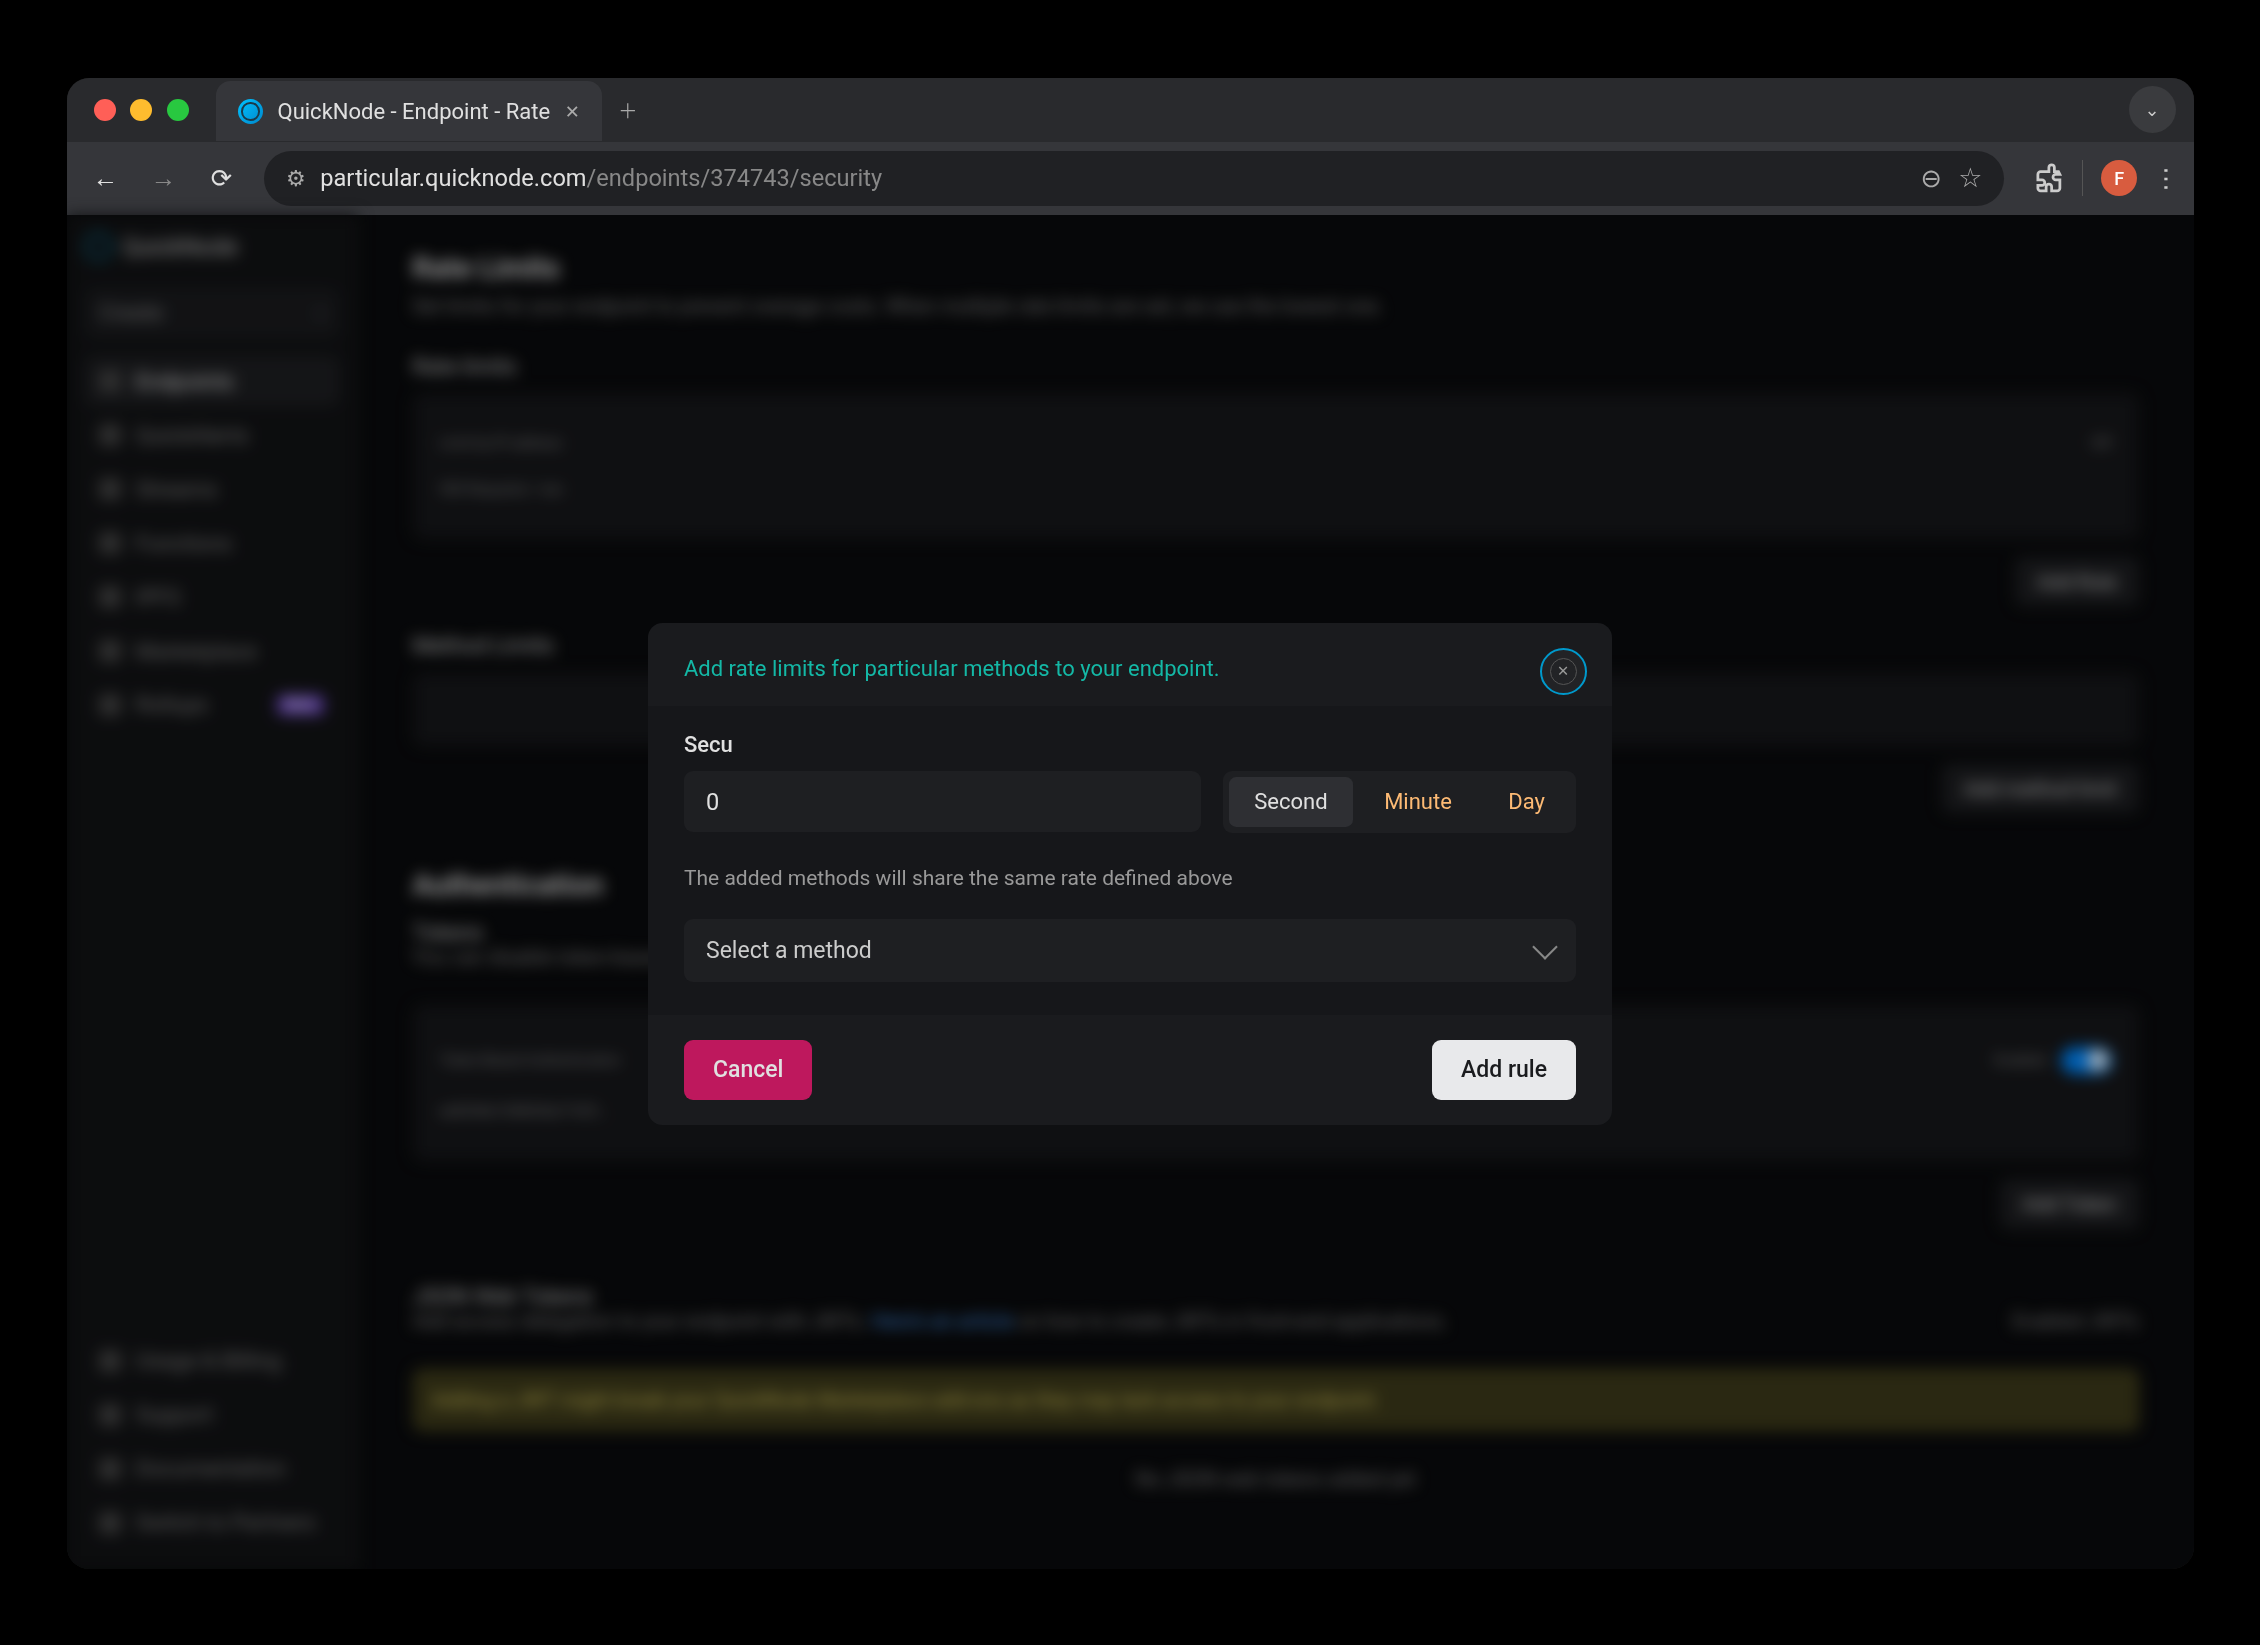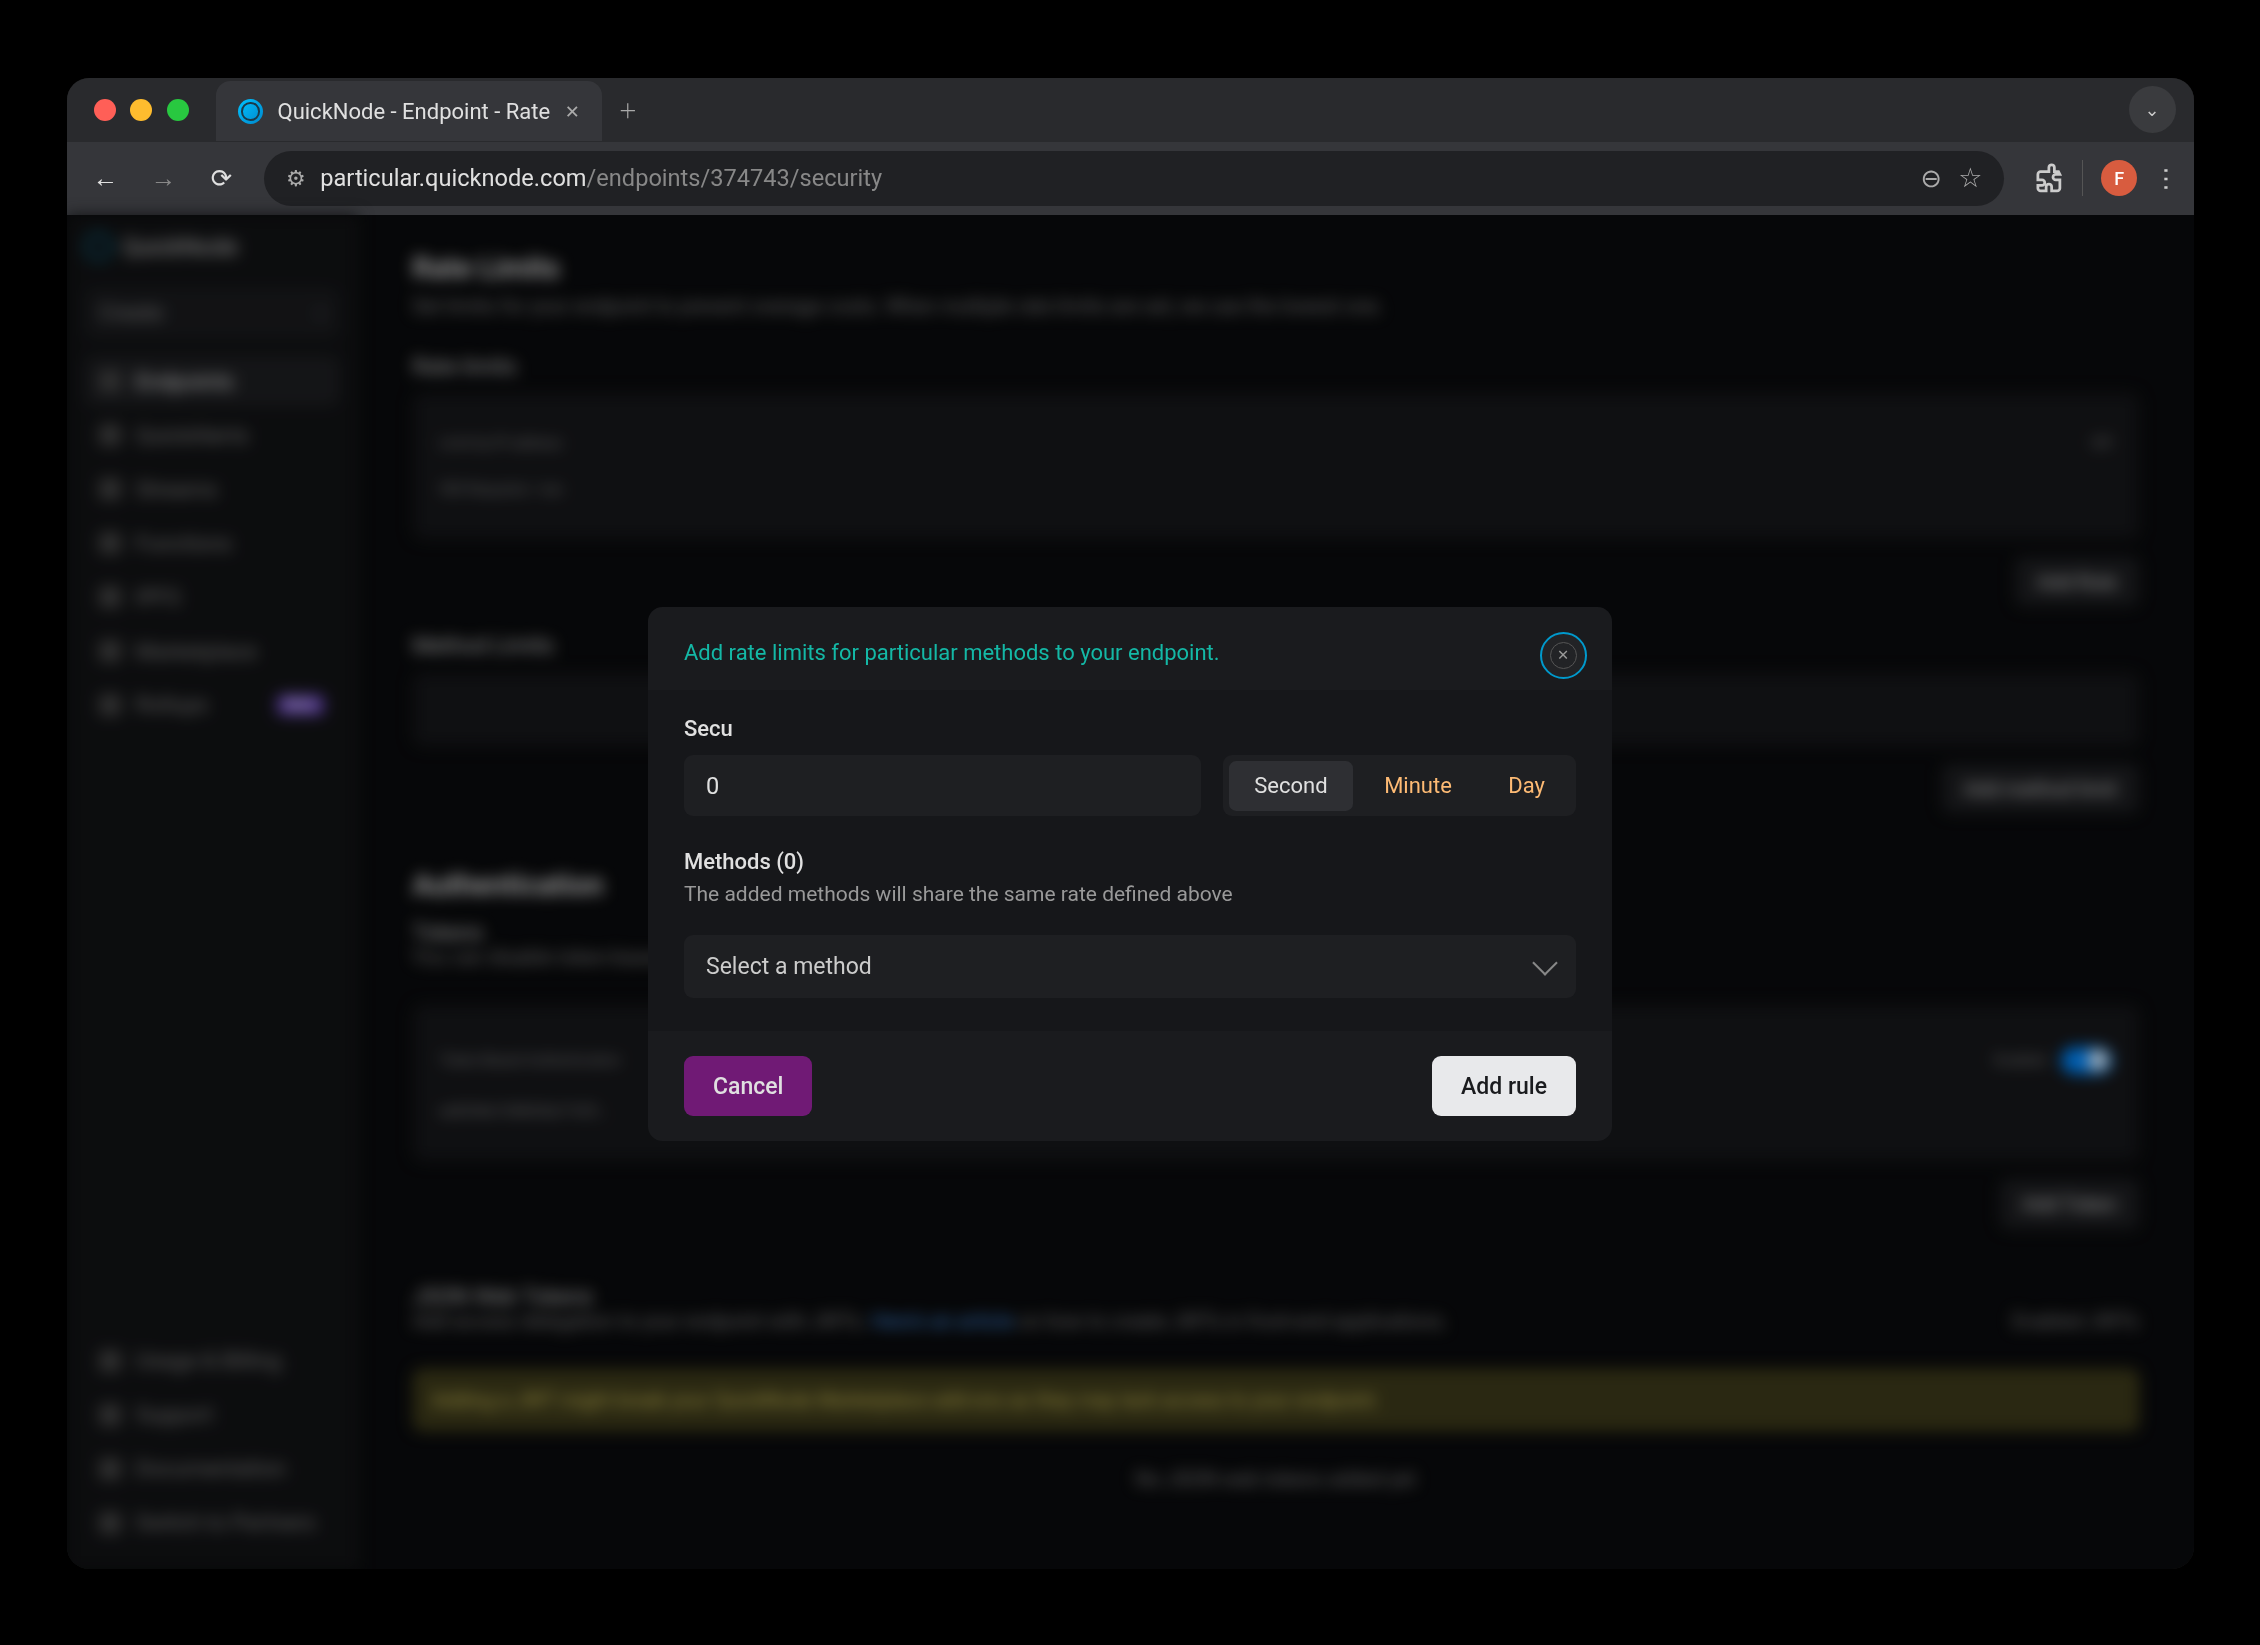--- a/index.html
+++ b/index.html
@@ -72,21 +72,21 @@
 .rate-input { flex: 1; background: #1e1f22; border-radius: 9px; padding: 16.4px 22px; font-size: 23.6px; color: #e0e0e0; }
 .time-tabs { display: flex; gap: 5.5px; background: #1e1f22; border-radius: 9px; padding: 5.5px; }
 .time-tab { padding: 12.7px 25.5px; border-radius: 7.3px; font-size: 22px; color: #fdba74; cursor: pointer; }
 .time-tab.active { background: #2e2f33; color: #e0e0e0; }
 .methods-label { font-size: 22px; font-weight: 500; margin-bottom: 7.3px; }
 .methods-desc { font-size: 21px; color: #999; margin-bottom: 29px; }
 .select-field { background: #1e1f22; border-radius: 9px; padding: 18px 22px; display: flex; justify-content: space-between; align-items: center; font-size: 23px; color: #ccc; }
 .chevron-down { width: 18px; height: 18px; border-right: 2.7px solid #888; border-bottom: 2.7px solid #888; transform: rotate(45deg); margin-top: -5.5px; }
 .modal-footer { padding: 25.5px 36px; display: flex; justify-content: space-between; }
 .btn { padding: 16.4px 29px; border-radius: 9px; font-size: 23px; font-weight: 500; cursor: pointer; }
-.btn-cancel { background: #701a75; color: #e0e0e0; text-align: center; }
+.btn-cancel { background: #be185d; color: #e0e0e0; text-align: center; }
 .btn-primary { background: #e8e9eb; color: #1a1b1e; }
 </style>
 </head>
 <body>
 
 <div class="browser-window">
 
   <div class="tab-bar">
     <div class="traffic-lights">
       <div class="tl tl-red"></div>
@@ -255,21 +255,20 @@
           <div class="rate-row">
             <div class="rate-input">
               <span>0</span>
             </div>
             <div class="time-tabs">
               <div class="time-tab active">Second</div>
               <div class="time-tab">Minute</div>
               <div class="time-tab">Day</div>
             </div>
           </div>
-          <div class="methods-label">Methods (0)</div>
           <div class="methods-desc">The added methods will share the same rate defined above</div>
           <div class="select-field">
             <span>Select a method</span>
             <div class="chevron-down"></div>
           </div>
         </div>
         <div class="modal-footer">
           <div class="btn btn-cancel">Cancel</div>
           <div class="btn btn-primary">Add rule</div>
         </div>

